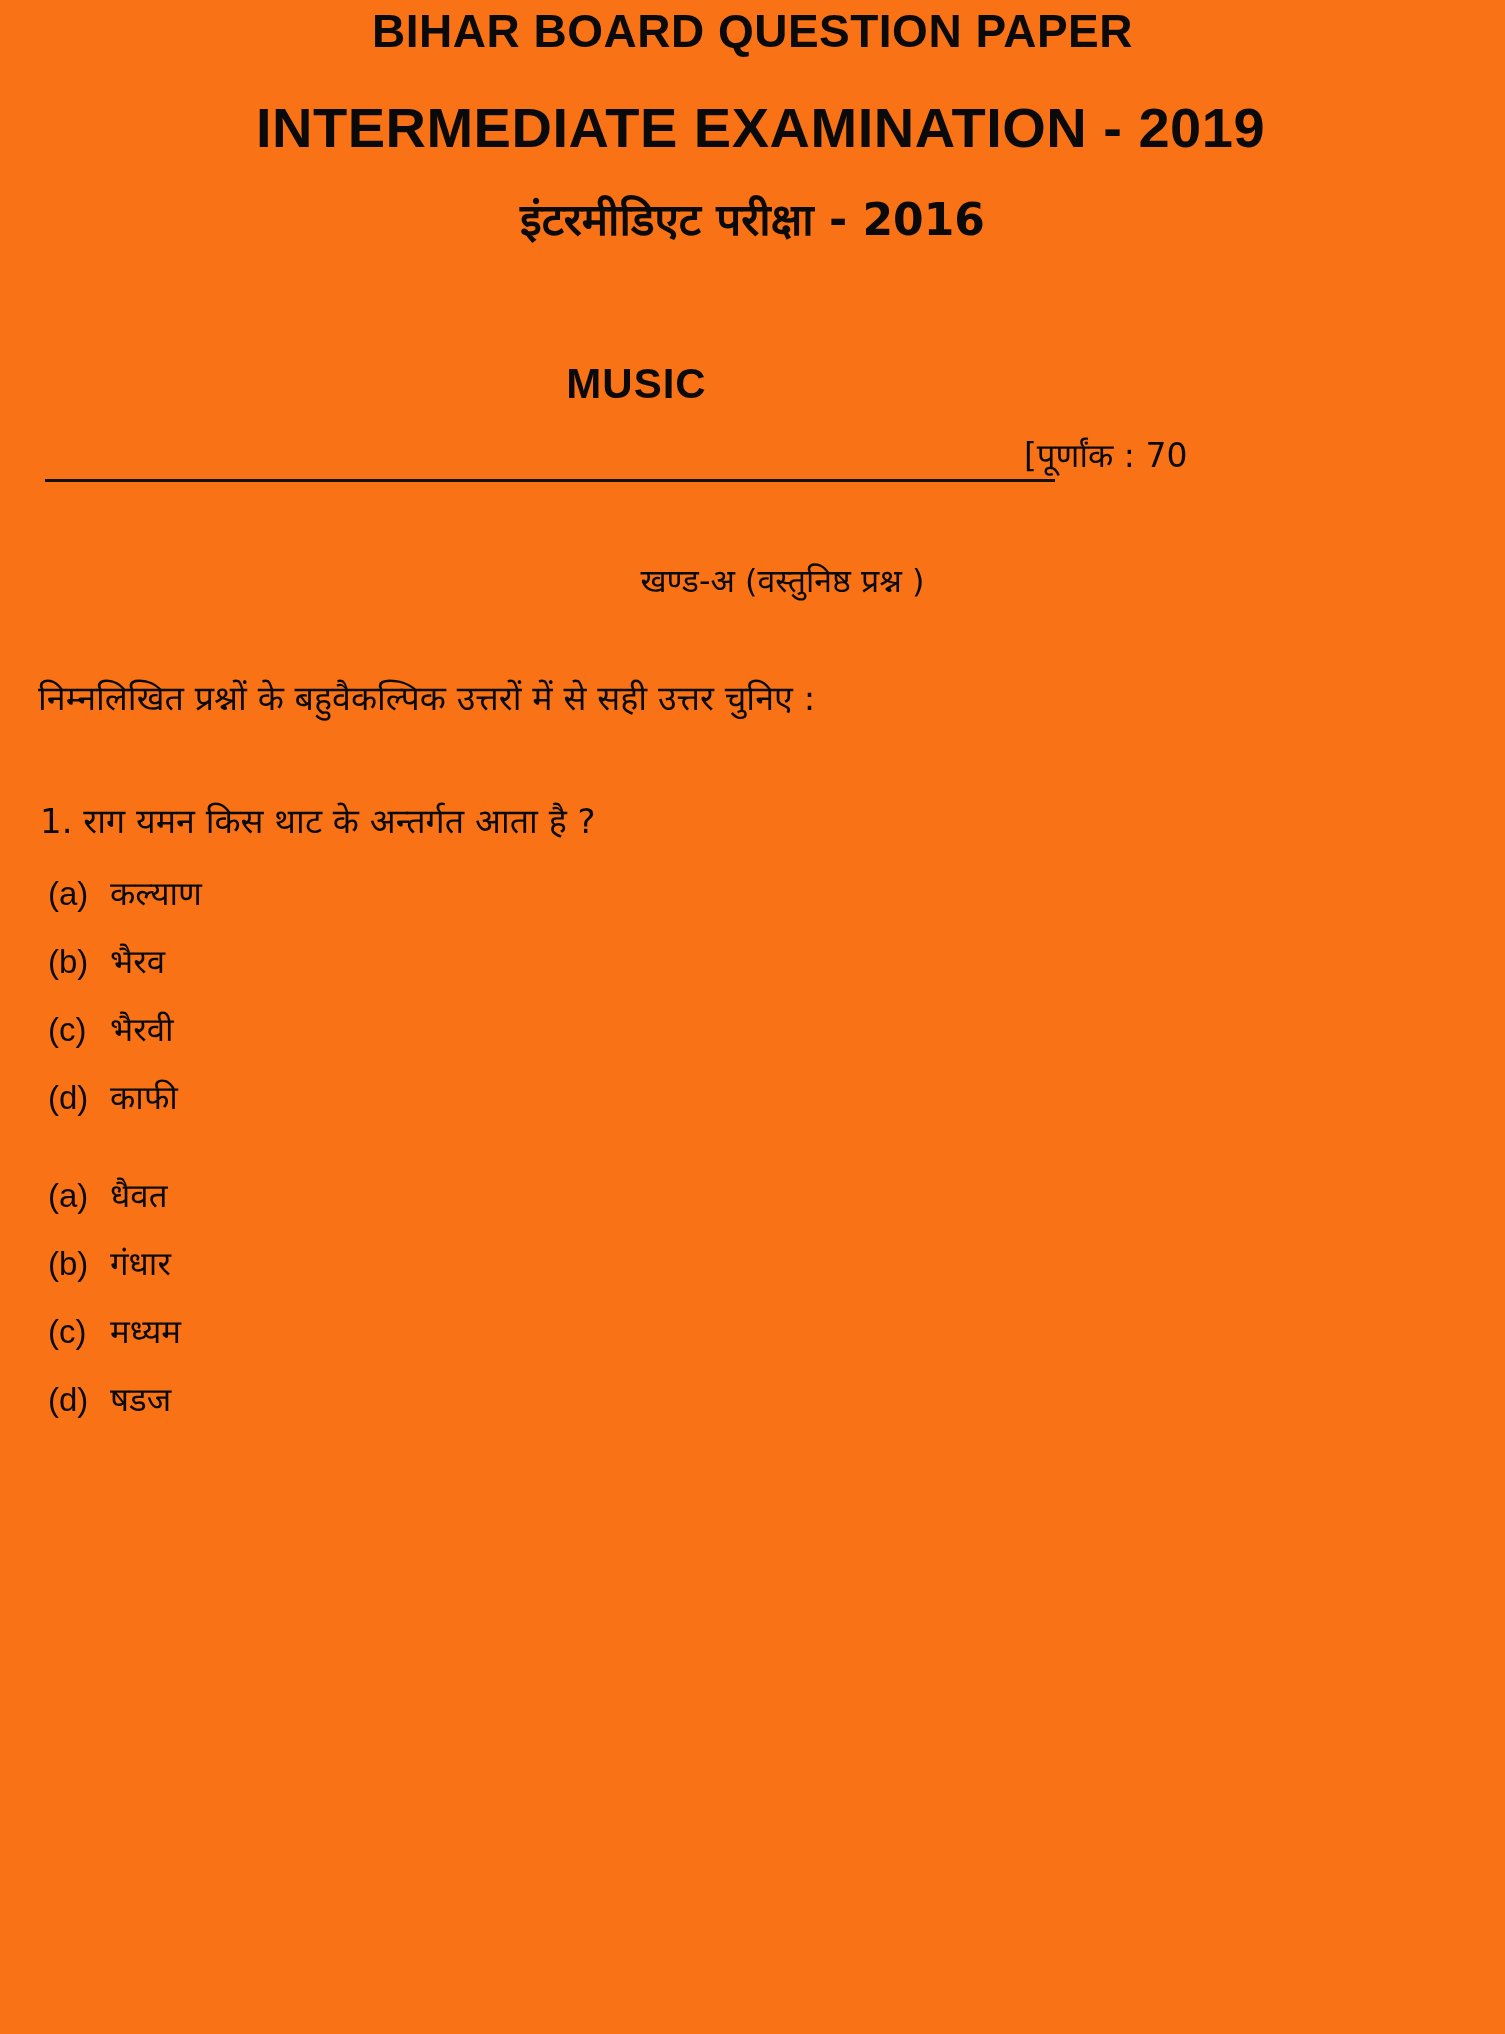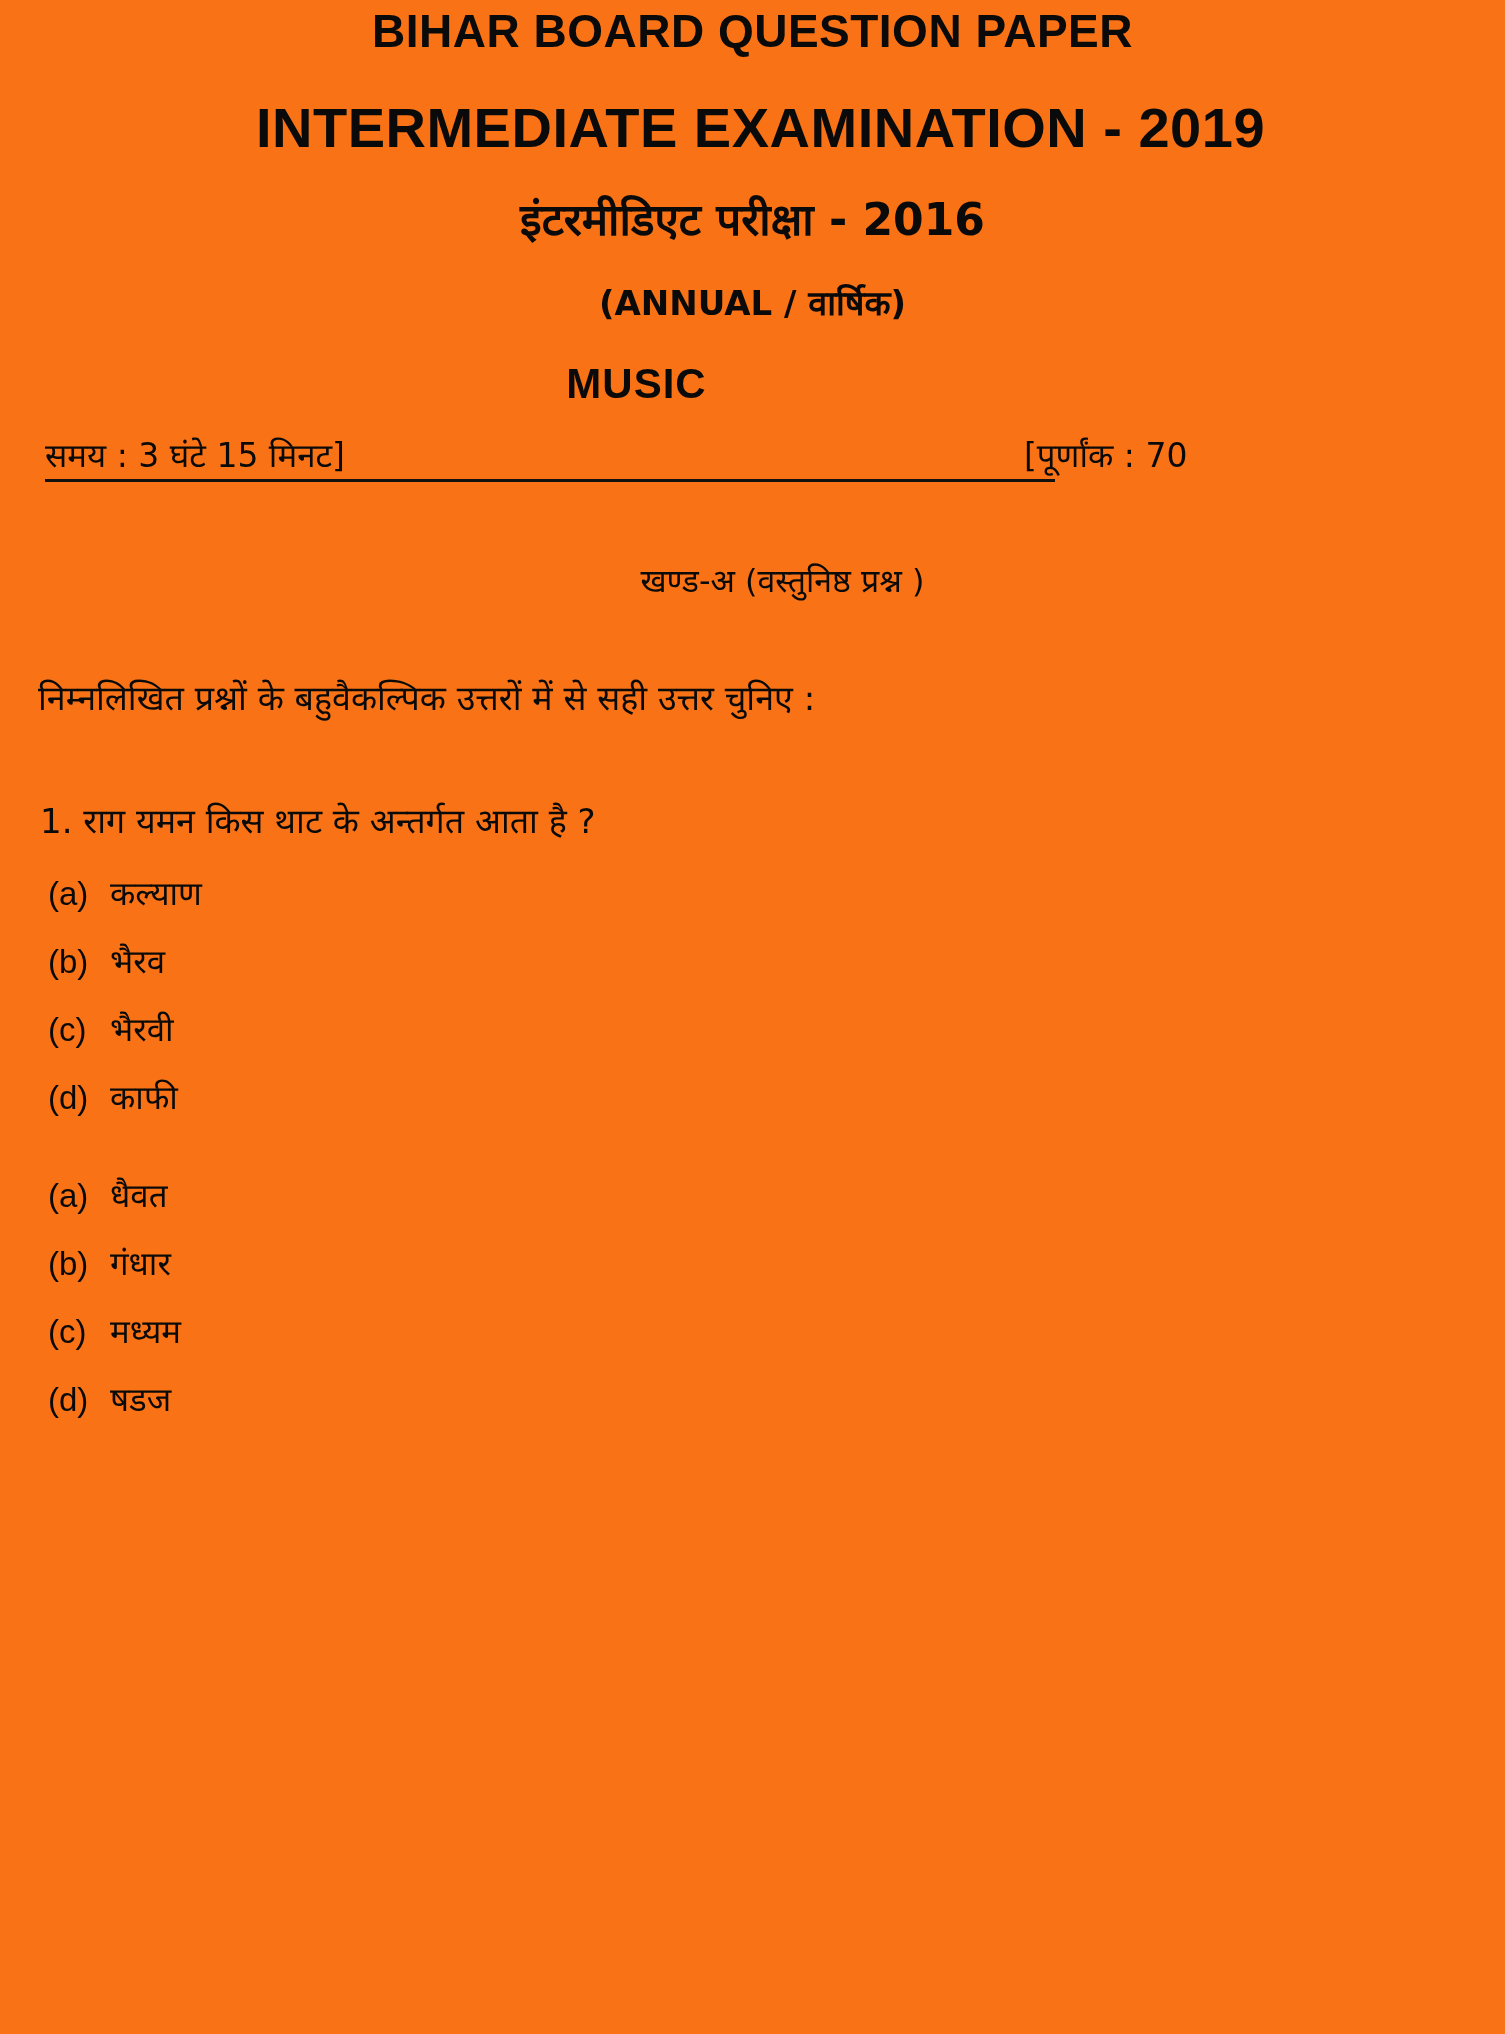--- a/index.html
+++ b/index.html
@@ -174,27 +174,25 @@
 <body>
 
 <div class="page">
 
   <div class="hdr-banner">BIHAR BOARD QUESTION PAPER</div>
 
   <div class="hdr-exam-en">INTERMEDIATE EXAMINATION - 2019</div>
 
   <div class="hdr-exam-hi">इंटरमीडिएट परीक्षा - 2016</div>
 
-  <div class="hdr-annual">(ANNUAL / वार्षिक)</div>
 
   <div class="hdr-subject">MUSIC</div>
 
   <div class="meta-row">
     <div class="meta-rule"></div>
-    <div class="meta-time">समय : 3 घंटे 15 मिनट]</div>
     <div class="meta-marks">[पूर्णांक : 70</div>
   </div>
 
   <div class="section-head">खण्ड-अ (वस्तुनिष्ठ प्रश्न )</div>
 
   <div class="instruction">निम्नलिखित प्रश्नों के बहुवैकल्पिक उत्तरों में से सही उत्तर चुनिए :</div>
 
   <div class="questions">
       <div class="q-block">
         <div class="q-text">1. राग यमन किस थाट के अन्तर्गत आता है ?</div>

